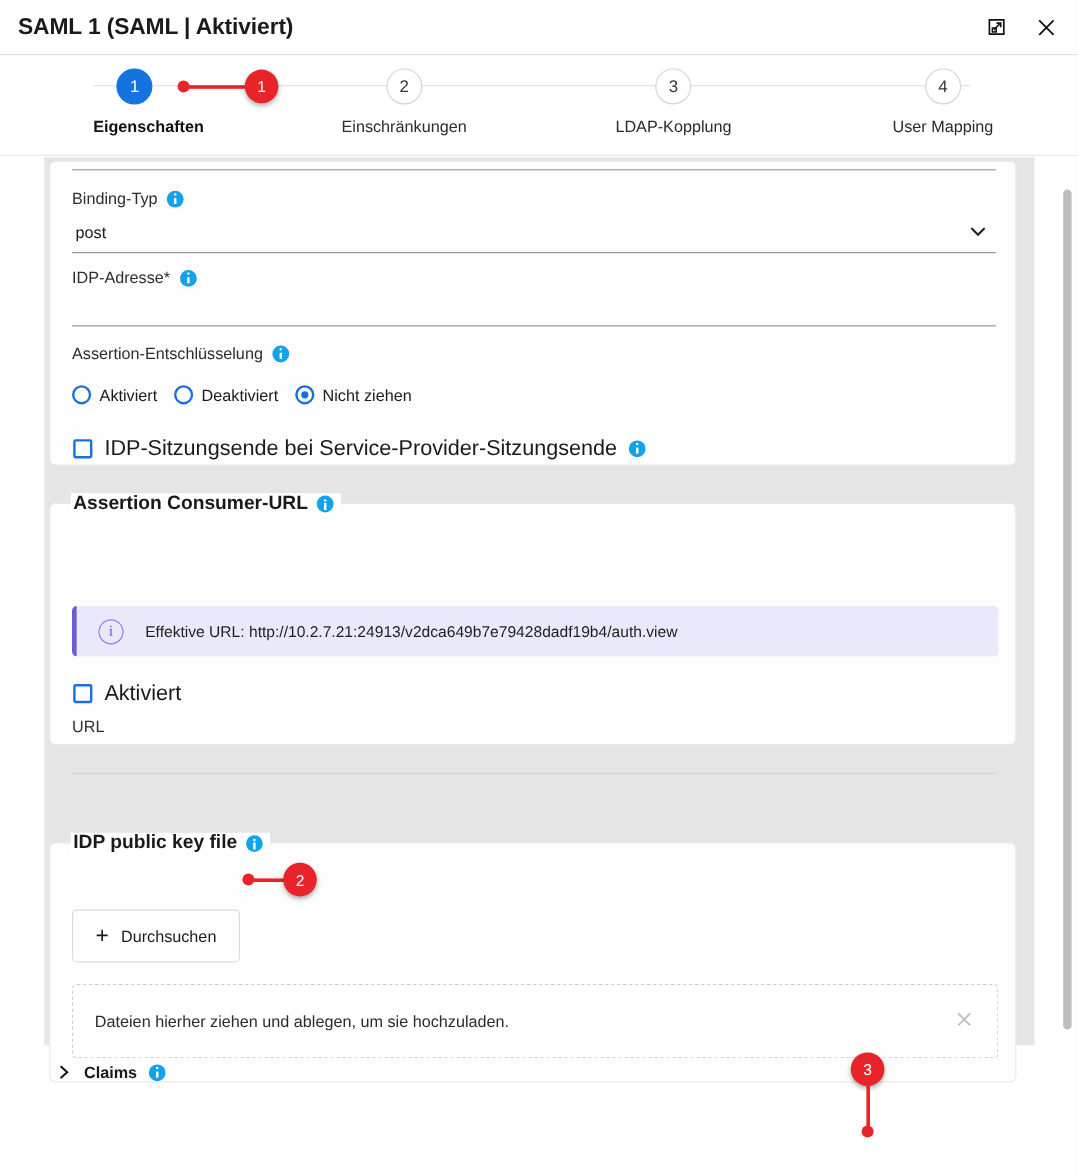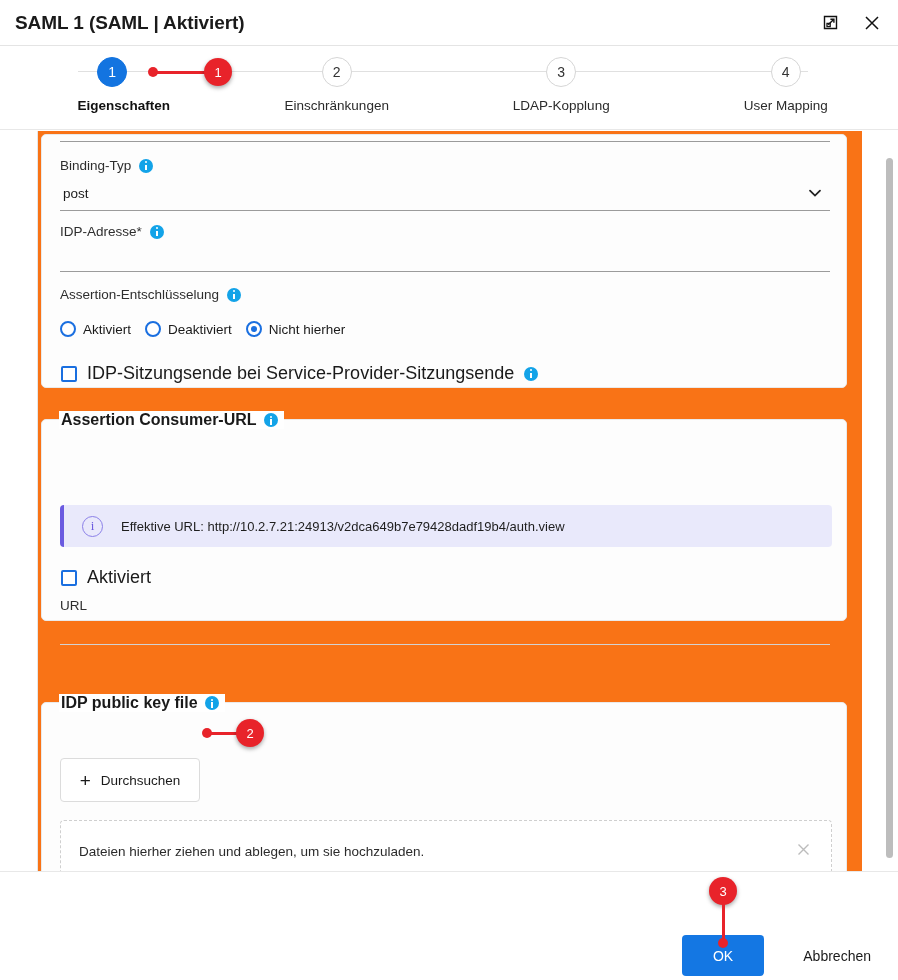--- a/index.html
+++ b/index.html
@@ -91,21 +91,21 @@
   .body-wrap {
     position: absolute; top: 131px; left: 0;
     width: 898px; height: 740px;
     background: #ffffff;
   }
   .body-inner {
     position: absolute; top: 0; left: 37px;
     width: 825px; height: 740px;
     border-left: 1px solid #e6e6e6;
     padding-left: 1px;
-    background: #f97316;
+    background: #e5e5e5;
   }
 
   
   .card {
     position: absolute;
     background: #fdfdfd;
     border: 1px solid #eaeaea;
     border-radius: 5px;
   }
   .card-title {
@@ -417,21 +417,21 @@
           <div class="radio-opt">
             <span class="radio-mark"></span>
             <span>Aktiviert</span>
           </div>
           <div class="radio-opt">
             <span class="radio-mark"></span>
             <span>Deaktiviert</span>
           </div>
           <div class="radio-opt sel">
             <span class="radio-mark"></span>
-            <span>Nicht hierher</span>
+            <span>Nicht ziehen</span>
           </div>
         </div>
 
         <div class="cb-row" style="left:19px; top:228px;">
           <span class="cb-mark"></span>
           <span>IDP-Sitzungsende bei Service-Provider-Sitzungsende</span>
           <span class="info-icon"></span>
         </div>
       </div>
 
@@ -488,24 +488,20 @@
         <span class="claims-label">Claims</span>
         <span class="info-icon"></span>
       </div>
 
     </div>
   </div>
 
   <div class="scrollbar-track"></div>
   <div class="scrollbar-thumb"></div>
 
-  <div class="footer">
-    <button class="btn-ok">OK</button>
-    <button class="btn-cancel">Abbrechen</button>
-  </div>
 
   <div class="anno" style="left:148px; top:57px; width:100px; height:32px;">
     <div class="anno-dot" style="left:0px; top:10px;"></div>
     <div class="anno-line-h" style="left:5px; top:13.5px; width:53px;"></div>
     <div class="anno-bubble" style="left:56px; top:1px;">1</div>
   </div>
 
   <div class="anno" style="left:202px; top:718px; width:80px; height:32px;">
     <div class="anno-dot" style="left:0px; top:10px;"></div>
     <div class="anno-line-h" style="left:5px; top:13.5px; width:31px;"></div>

